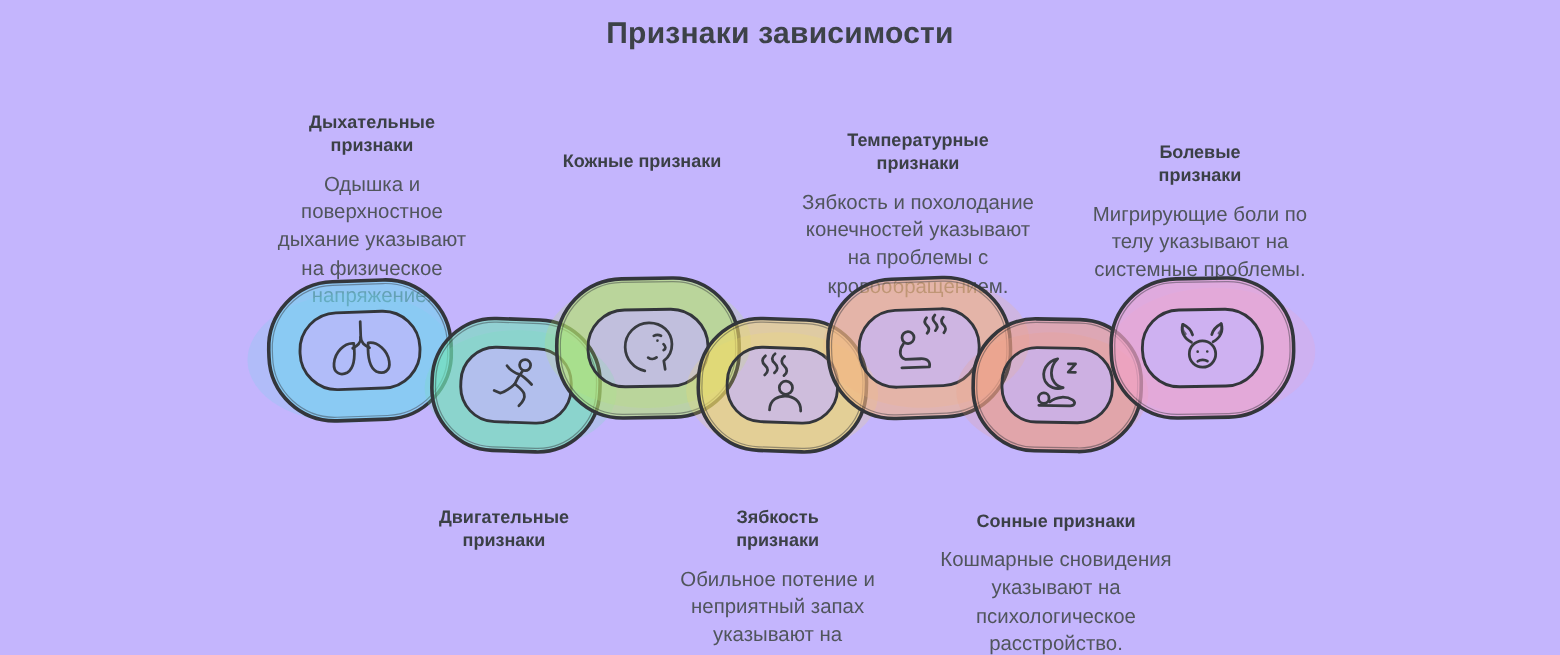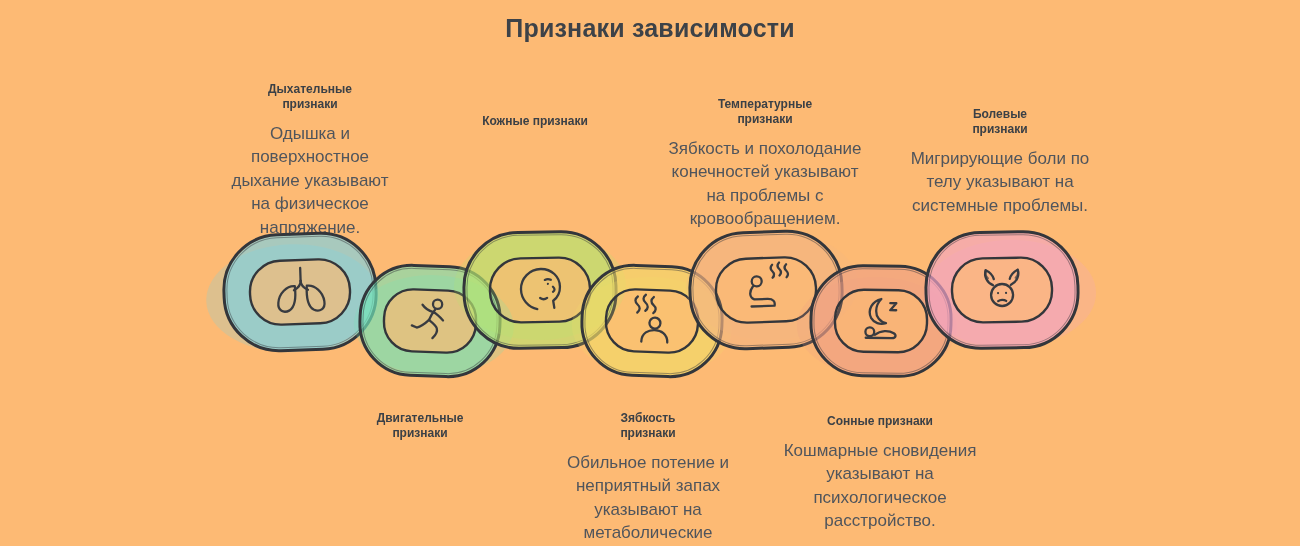--- a/index.html
+++ b/index.html
@@ -1,20 +1,20 @@
 <!DOCTYPE html>
 <html><head>
 <meta charset="utf-8">
 <style>
   html,body{margin:0;padding:0;}
   body{background:#f4f4f7;font-family:"Liberation Sans","DejaVu Sans",sans-serif;}
-  .canvas{position:relative;width:1300px;height:546px;overflow:hidden;background:#fdba74;margin:0;}
+  .canvas{position:relative;width:1300px;height:546px;overflow:hidden;background:#c4b5fd;margin:0;}
   .title{position:absolute;top:14px;left:0;width:100%;text-align:center;font-size:25px;font-weight:bold;color:#3d4248;letter-spacing:.2px;}
   .label{position:absolute;text-align:center;}
-  .label h3{margin:4px auto 10px;font-size:12px;line-height:1.25;color:#3b4046;font-weight:bold;}
+  .label h3{margin:16px auto 10px;font-size:15px;line-height:1.25;color:#3b4046;font-weight:bold;}
   .label p{margin:0 auto;font-size:17px;line-height:1.38;color:#50555c;}
   .chain{position:absolute;left:0;top:0;width:1300px;height:546px;}
 </style>
 </head>
 <body>
 
 <div class="canvas">
 
   <div class="title">Признаки зависимости</div>
 

